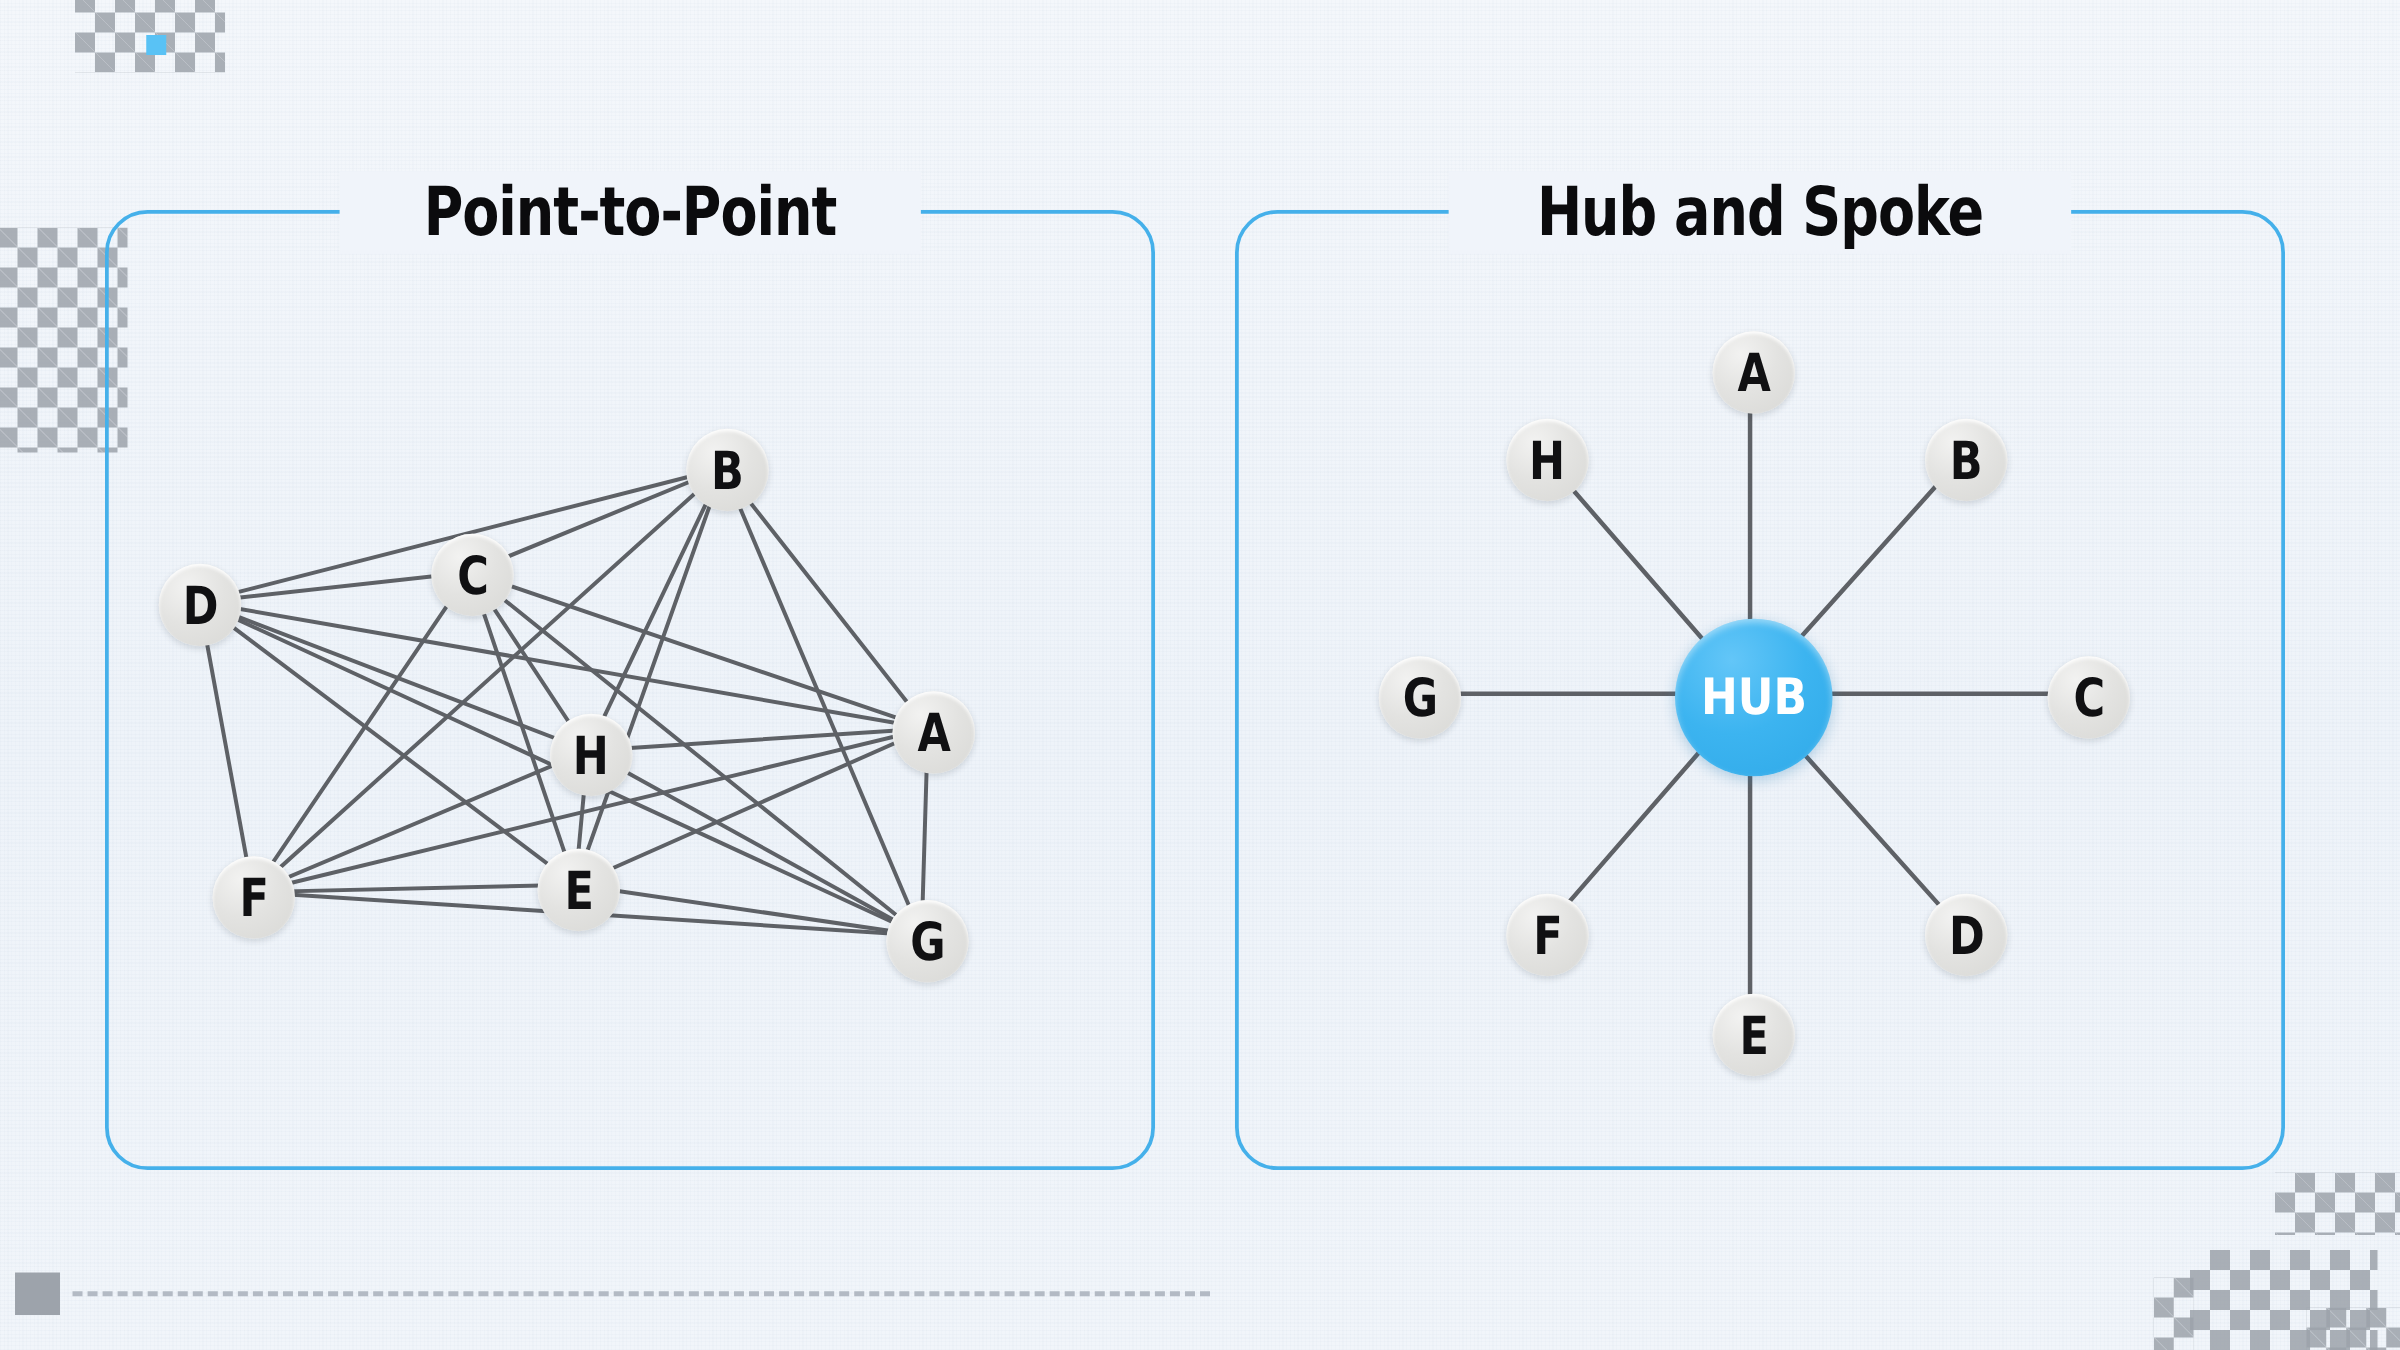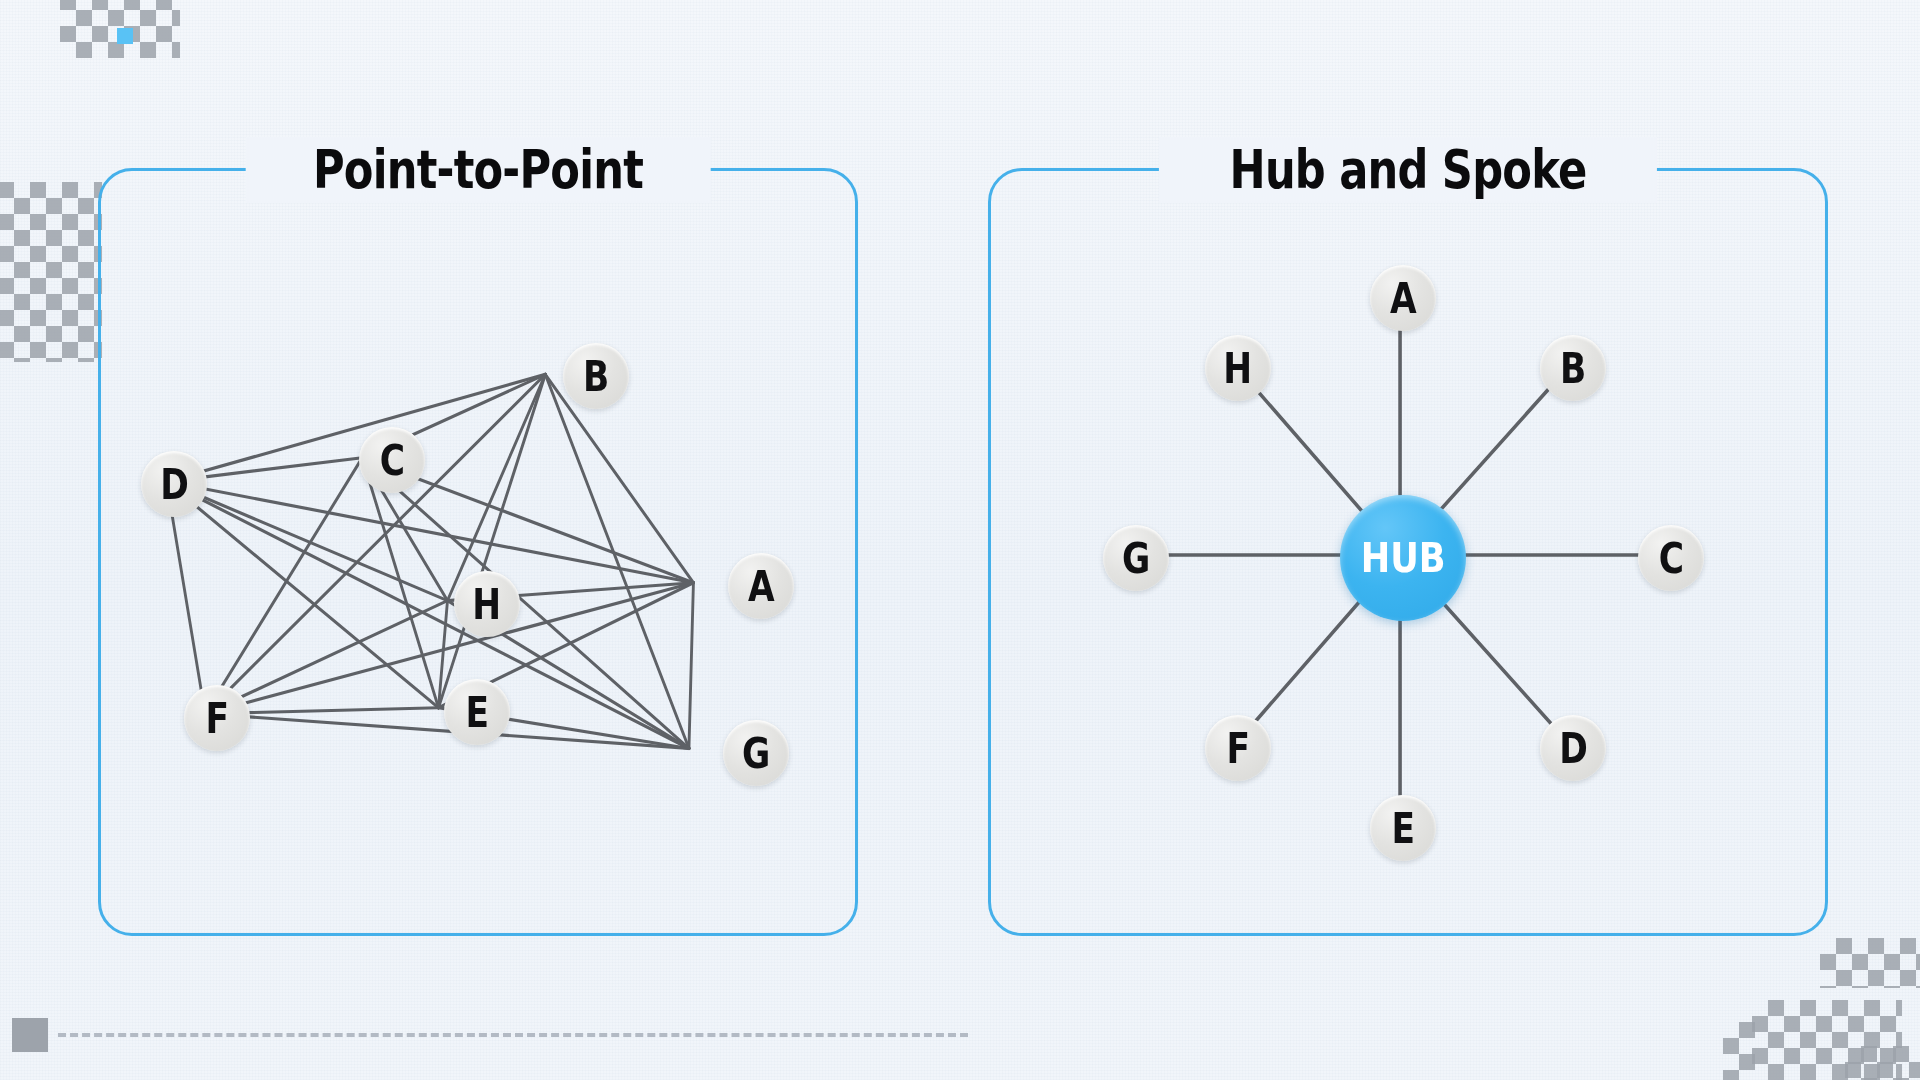--- a/index.html
+++ b/index.html
@@ -69,21 +69,21 @@
 
   
   .panel {
     position: absolute;
     top: 168px;
     height: 768px;
     border: 3px solid #45b0ea;
     border-radius: 34px;
     box-sizing: border-box;
   }
-  #panel-left  { left: 98px;  width: 760px; padding-left: 20px; }
+  #panel-left  { left: 84px;  width: 840px; padding-left: 20px; }
   #panel-right { left: 988px; width: 840px; padding-left: 20px; }
 
   
   .panel-title {
     position: absolute;
     top: -34px;
     left: 50%;
     transform: translateX(-50%);
     background: #f0f4fa;
     padding: 0 26px;

